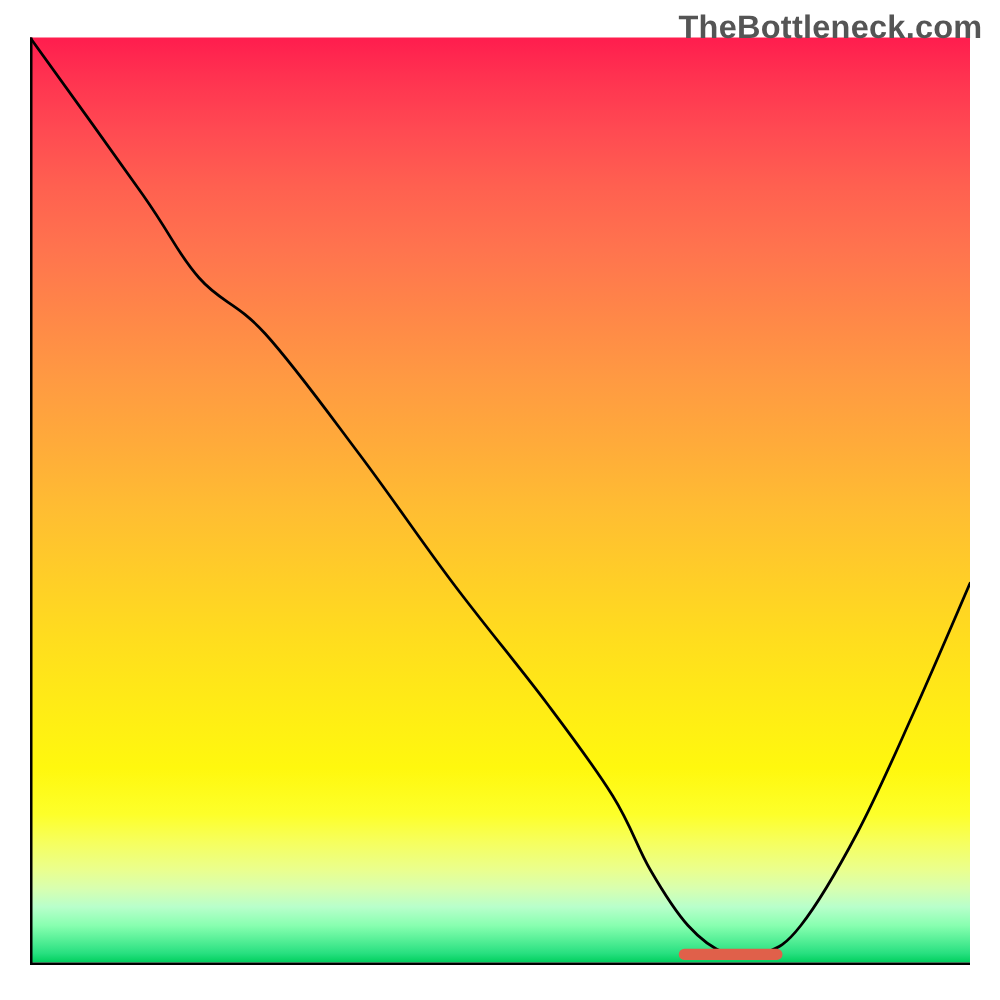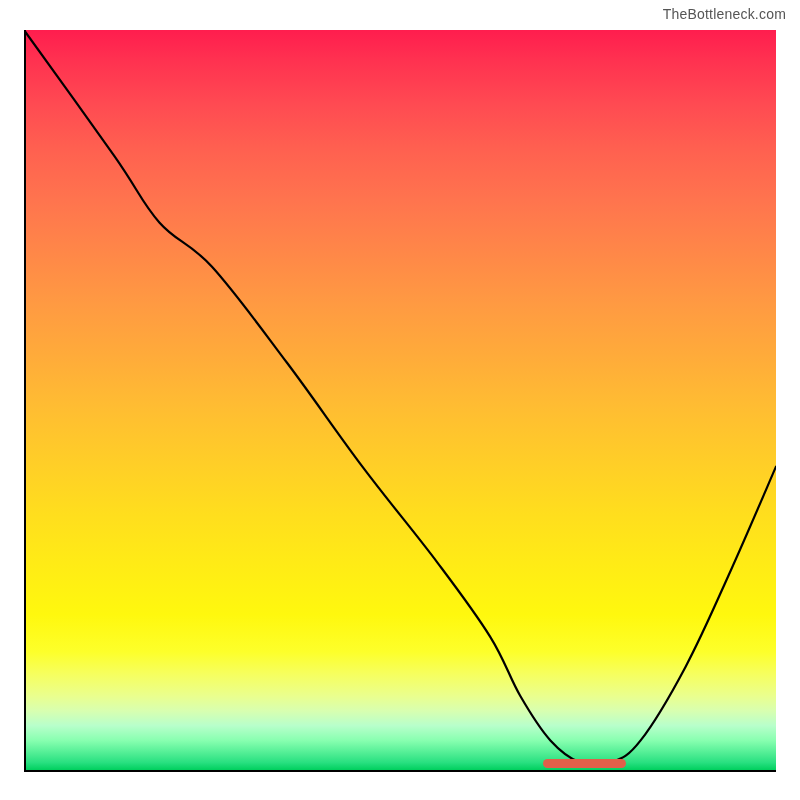--- a/index.html
+++ b/index.html
@@ -9,22 +9,22 @@
     background: #fff;
     font-family: Arial, sans-serif;
     position: relative;
     overflow: hidden;
   }
   .watermark {
     position: absolute;
     top: 6px;
     right: 14px;
     color: #555;
-    font-size: 14px;
-    font-weight: 400;
+    font-size: 26px;
+    font-weight: 700;
     letter-spacing: 0.2px;
     z-index: 10;
   }
   .plot-area {
     position: absolute;
     left: 24px;
     top: 30px;
     width: 752px;
     height: 740px;
   }

